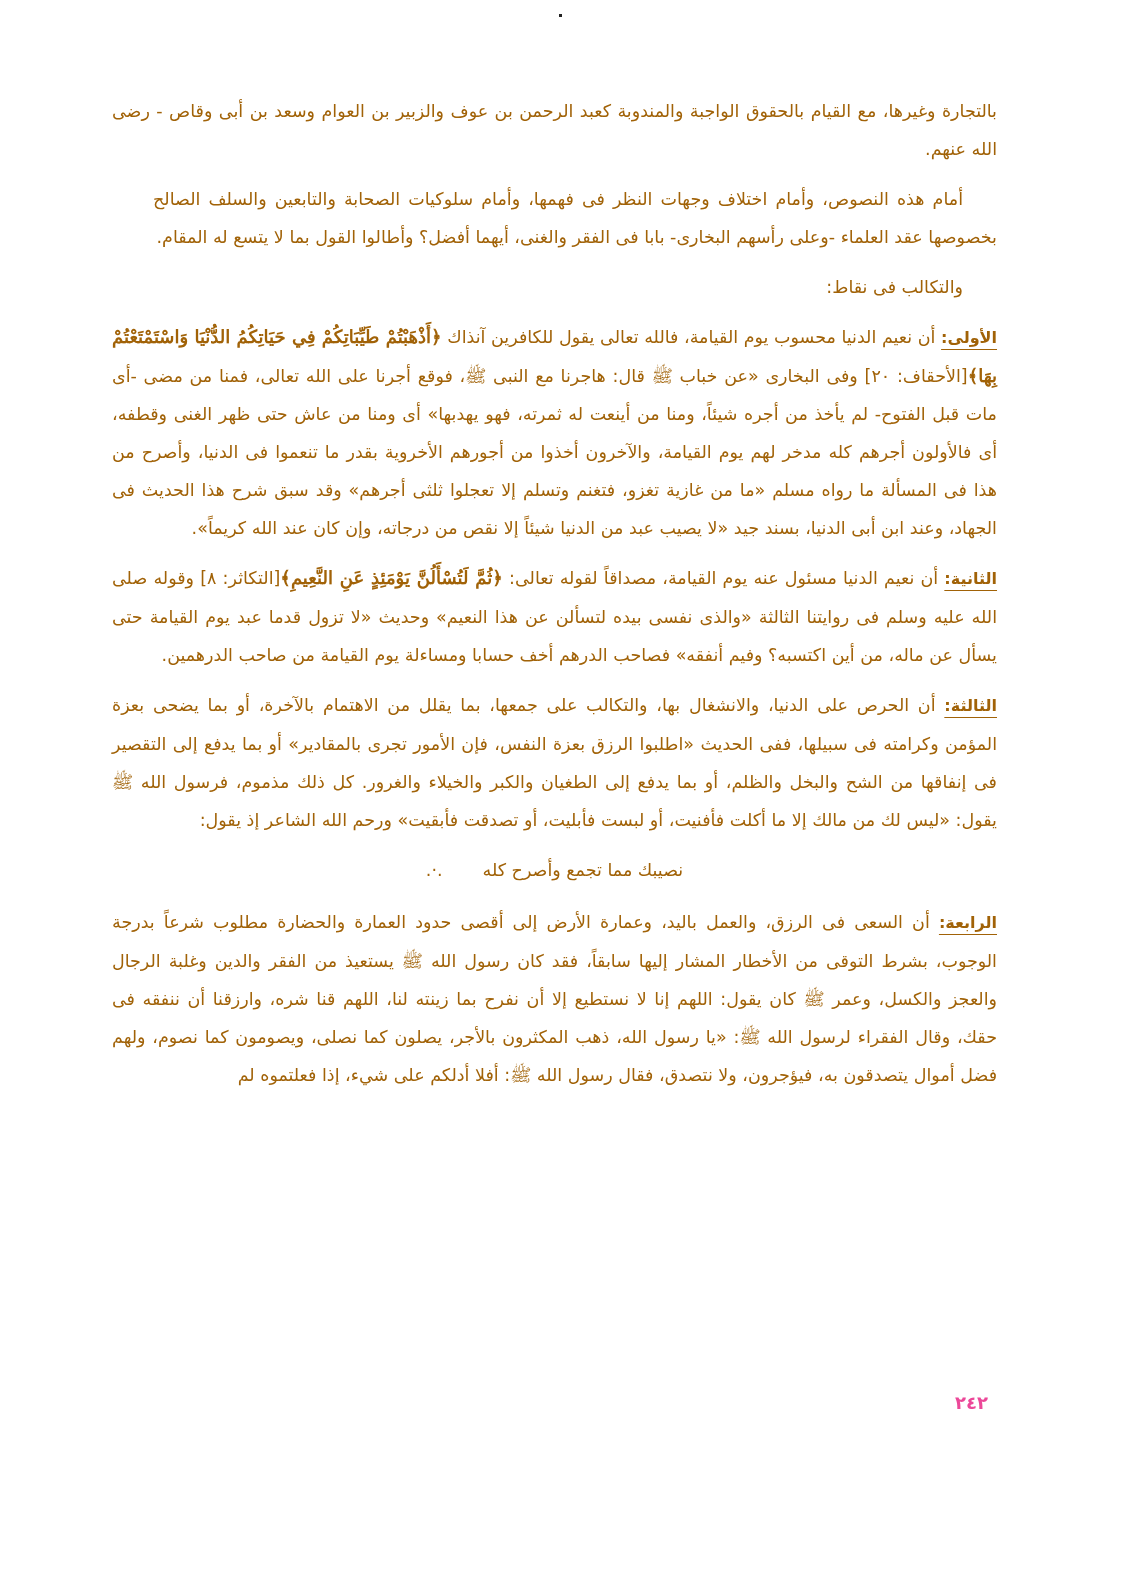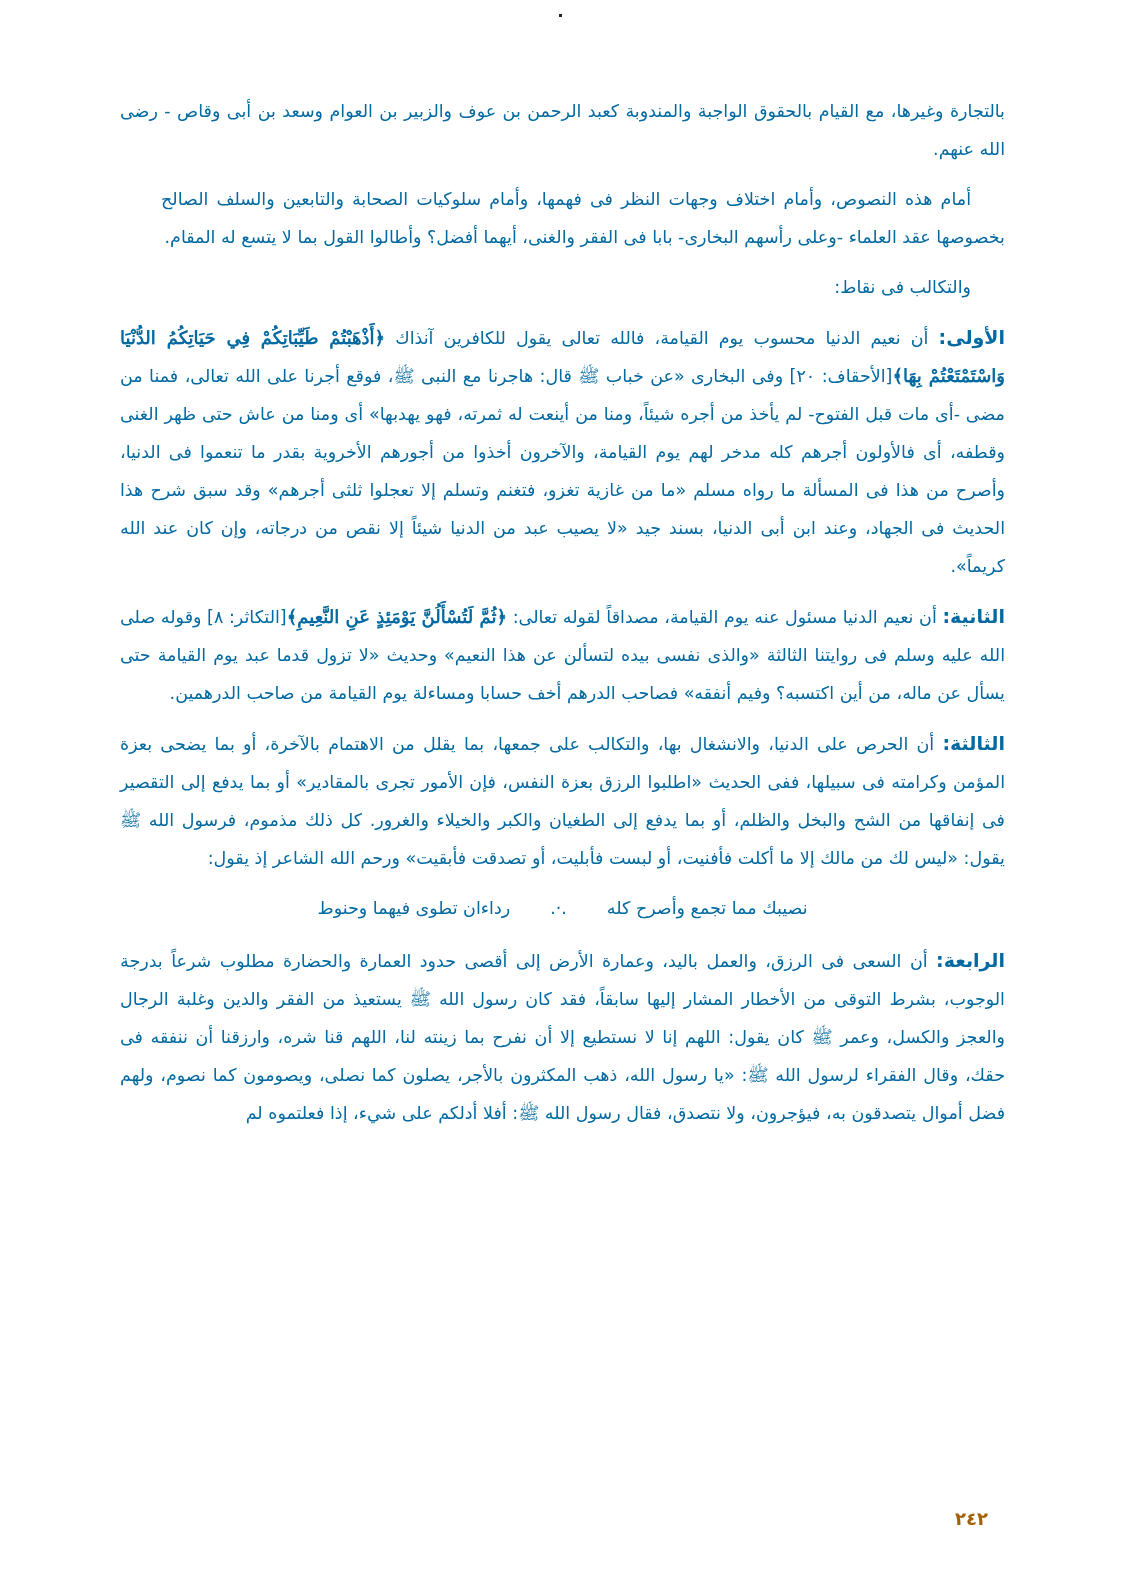--- a/index.html
+++ b/index.html
@@ -1,30 +1,30 @@
 <!DOCTYPE html>
 <html><head>
 <meta charset="utf-8">
 <style>
   html, body { margin:0; padding:0; background:#ffffff; }
   body { width:1133px; height:1569px; position:relative; overflow:hidden; }
   .page {
-    position:absolute; left:120px; top:92px; width:885px;
+    position:absolute; left:112px; top:92px; width:885px;
     direction:rtl; text-align:justify;
-    font-family:"DejaVu Sans", sans-serif; font-size:17.5px; color:#0369a1;
+    font-family:"DejaVu Sans", sans-serif; font-size:17.5px; color:#a16207;
     line-height:38px;
   }
   .para { margin:0 0 12px 0; text-align-last:right; }
   .para.indent { text-indent:34px;margin-left:41px; }
-  .lbl { font-weight:bold; text-underline-offset:6px; font-size:19px; }
+  .lbl { font-weight:bold; text-decoration:underline; text-underline-offset:6px; font-size:16px; }
   .ayah { font-weight:bold; font-family:"DejaVu Serif", serif; font-size:18px; }
   .verse { display:flex; direction:rtl; justify-content:center; gap:40px; margin:10px 0 14px 0; }
   .verse span { white-space:nowrap; }
   .dot-mark { position:absolute; left:559px; top:14px; width:3px; height:3px; background:#222; }
-  .pagenum { position:absolute; left:955px; top:1508px; font-family:"DejaVu Sans", sans-serif; font-size:18px; font-weight:bold; color:#a16207; direction:rtl; }
+  .pagenum { position:absolute; left:955px; top:1392px; font-family:"DejaVu Sans", sans-serif; font-size:18px; font-weight:bold; color:#ec4899; direction:rtl; }
 </style>
 </head>
 <body>
 
 <div class="dot-mark"></div>
 
 <div class="page">
   <p class="para">
     <span>بالتجارة وغيرها، مع القيام بالحقوق الواجبة والمندوبة كعبد الرحمن بن عوف والزبير بن العوام وسعد بن أبى وقاص - رضى الله عنهم.</span>
   </p>
@@ -45,21 +45,20 @@
     <span class="lbl">الثانية:</span><span> أن نعيم الدنيا مسئول عنه يوم القيامة، مصداقاً لقوله تعالى: </span><span class="ayah">﴿ثُمَّ لَتُسْأَلُنَّ يَوْمَئِذٍ عَنِ النَّعِيمِ﴾</span><span>[التكاثر: ٨] وقوله صلى الله عليه وسلم فى روايتنا الثالثة «والذى نفسى بيده لتسألن عن هذا النعيم» وحديث «لا تزول قدما عبد يوم القيامة حتى يسأل عن ماله، من أين اكتسبه؟ وفيم أنفقه» فصاحب الدرهم أخف حسابا ومساءلة يوم القيامة من صاحب الدرهمين.</span>
   </p>
 
   <p class="para">
     <span class="lbl">الثالثة:</span><span> أن الحرص على الدنيا، والانشغال بها، والتكالب على جمعها، بما يقلل من الاهتمام بالآخرة، أو بما يضحى بعزة المؤمن وكرامته فى سبيلها، ففى الحديث «اطلبوا الرزق بعزة النفس، فإن الأمور تجرى بالمقادير» أو بما يدفع إلى التقصير فى إنفاقها من الشح والبخل والظلم، أو بما يدفع إلى الطغيان والكبر والخيلاء والغرور. كل ذلك مذموم، فرسول الله ﷺ يقول: «ليس لك من مالك إلا ما أكلت فأفنيت، أو لبست فأبليت، أو تصدقت فأبقيت» ورحم الله الشاعر إذ يقول:</span>
   </p>
 
   <div class="verse">
     <span>نصيبك مما تجمع وأصرح كله</span>
     <span>.·.</span>
-    <span>رداءان تطوى فيهما وحنوط</span>
   </div>
 
   <p class="para">
     <span class="lbl">الرابعة:</span><span> أن السعى فى الرزق، والعمل باليد، وعمارة الأرض إلى أقصى حدود العمارة والحضارة مطلوب شرعاً بدرجة الوجوب، بشرط التوقى من الأخطار المشار إليها سابقاً، فقد كان رسول الله ﷺ يستعيذ من الفقر والدين وغلبة الرجال والعجز والكسل، وعمر ﷺ كان يقول: اللهم إنا لا نستطيع إلا أن نفرح بما زينته لنا، اللهم قنا شره، وارزقنا أن ننفقه فى حقك، وقال الفقراء لرسول الله ﷺ: «يا رسول الله، ذهب المكثرون بالأجر، يصلون كما نصلى، ويصومون كما نصوم، ولهم فضل أموال يتصدقون به، فيؤجرون، ولا نتصدق، فقال رسول الله ﷺ: أفلا أدلكم على شيء، إذا فعلتموه لم</span>
   </p>
 </div>
 
 <div class="pagenum">٢٤٢</div>
 
 </body></html>

